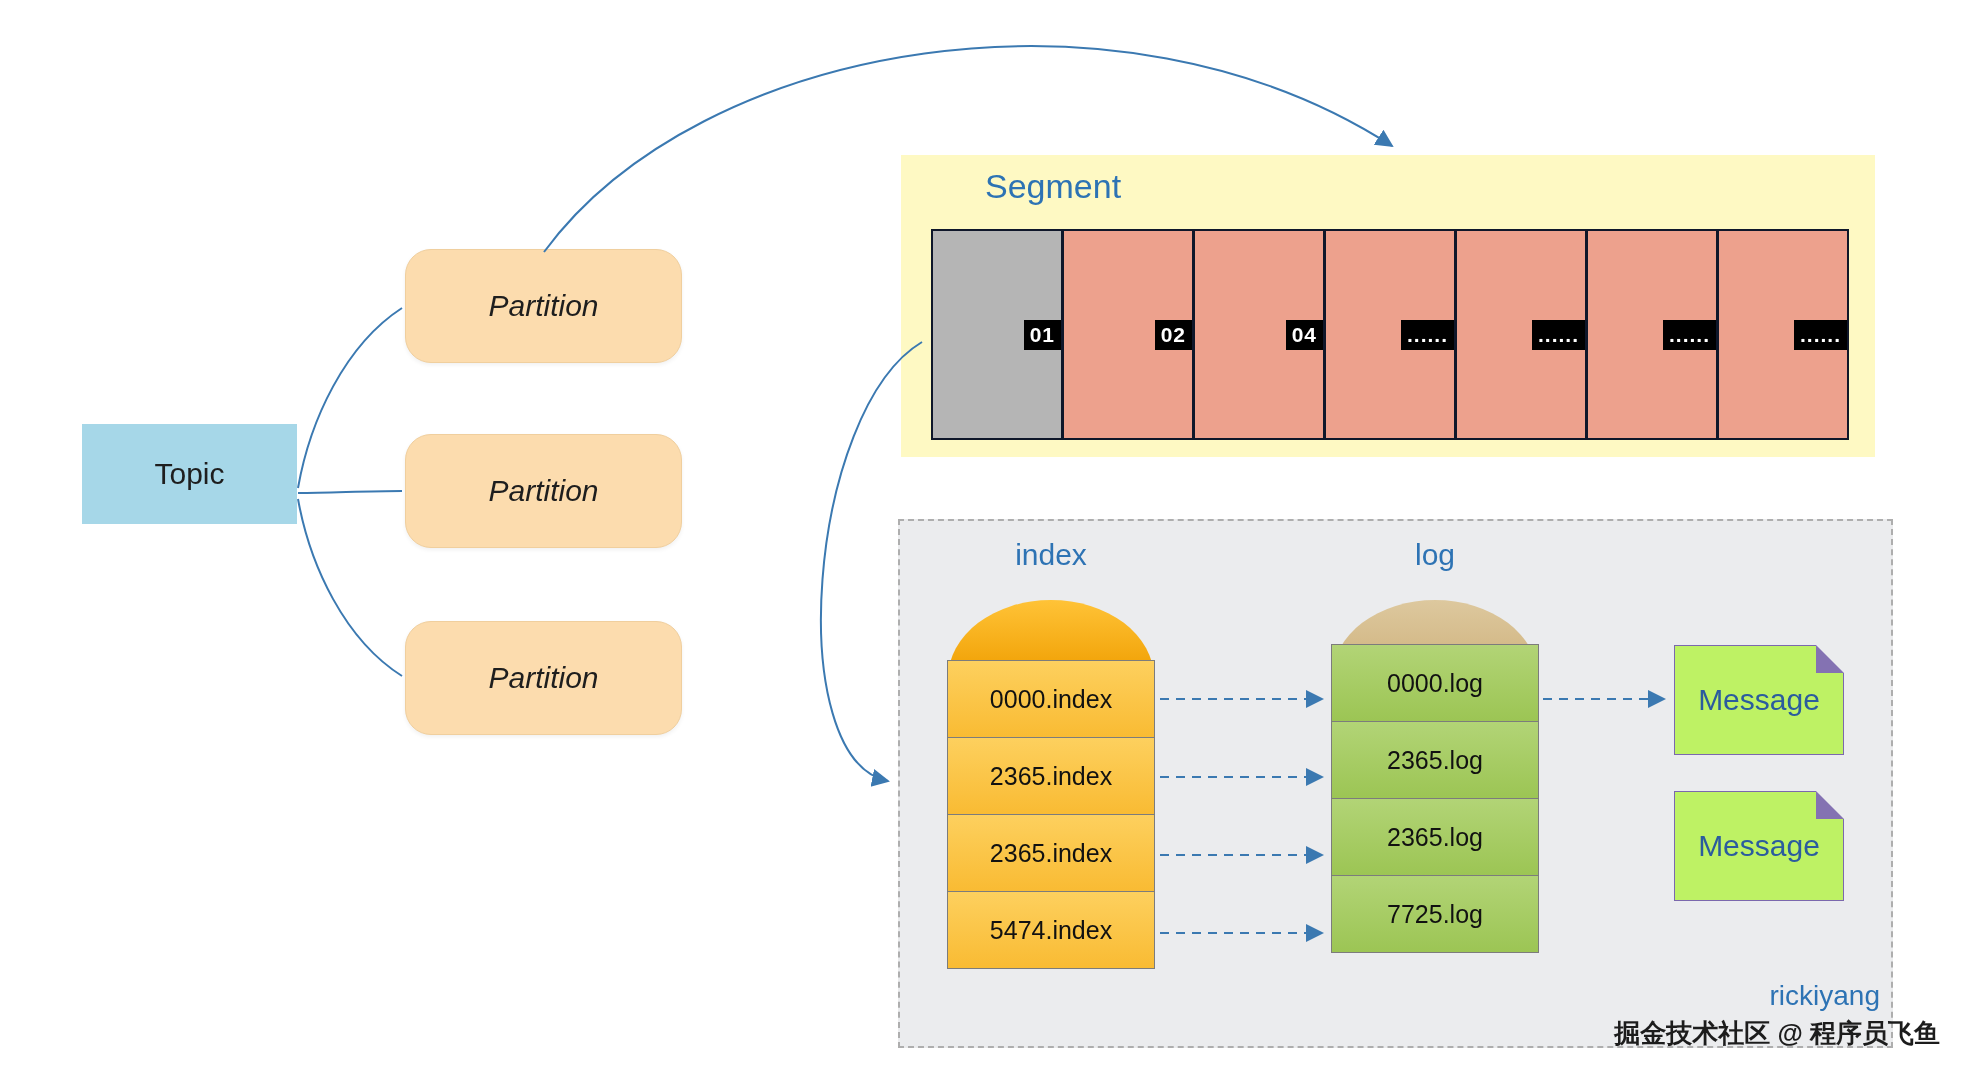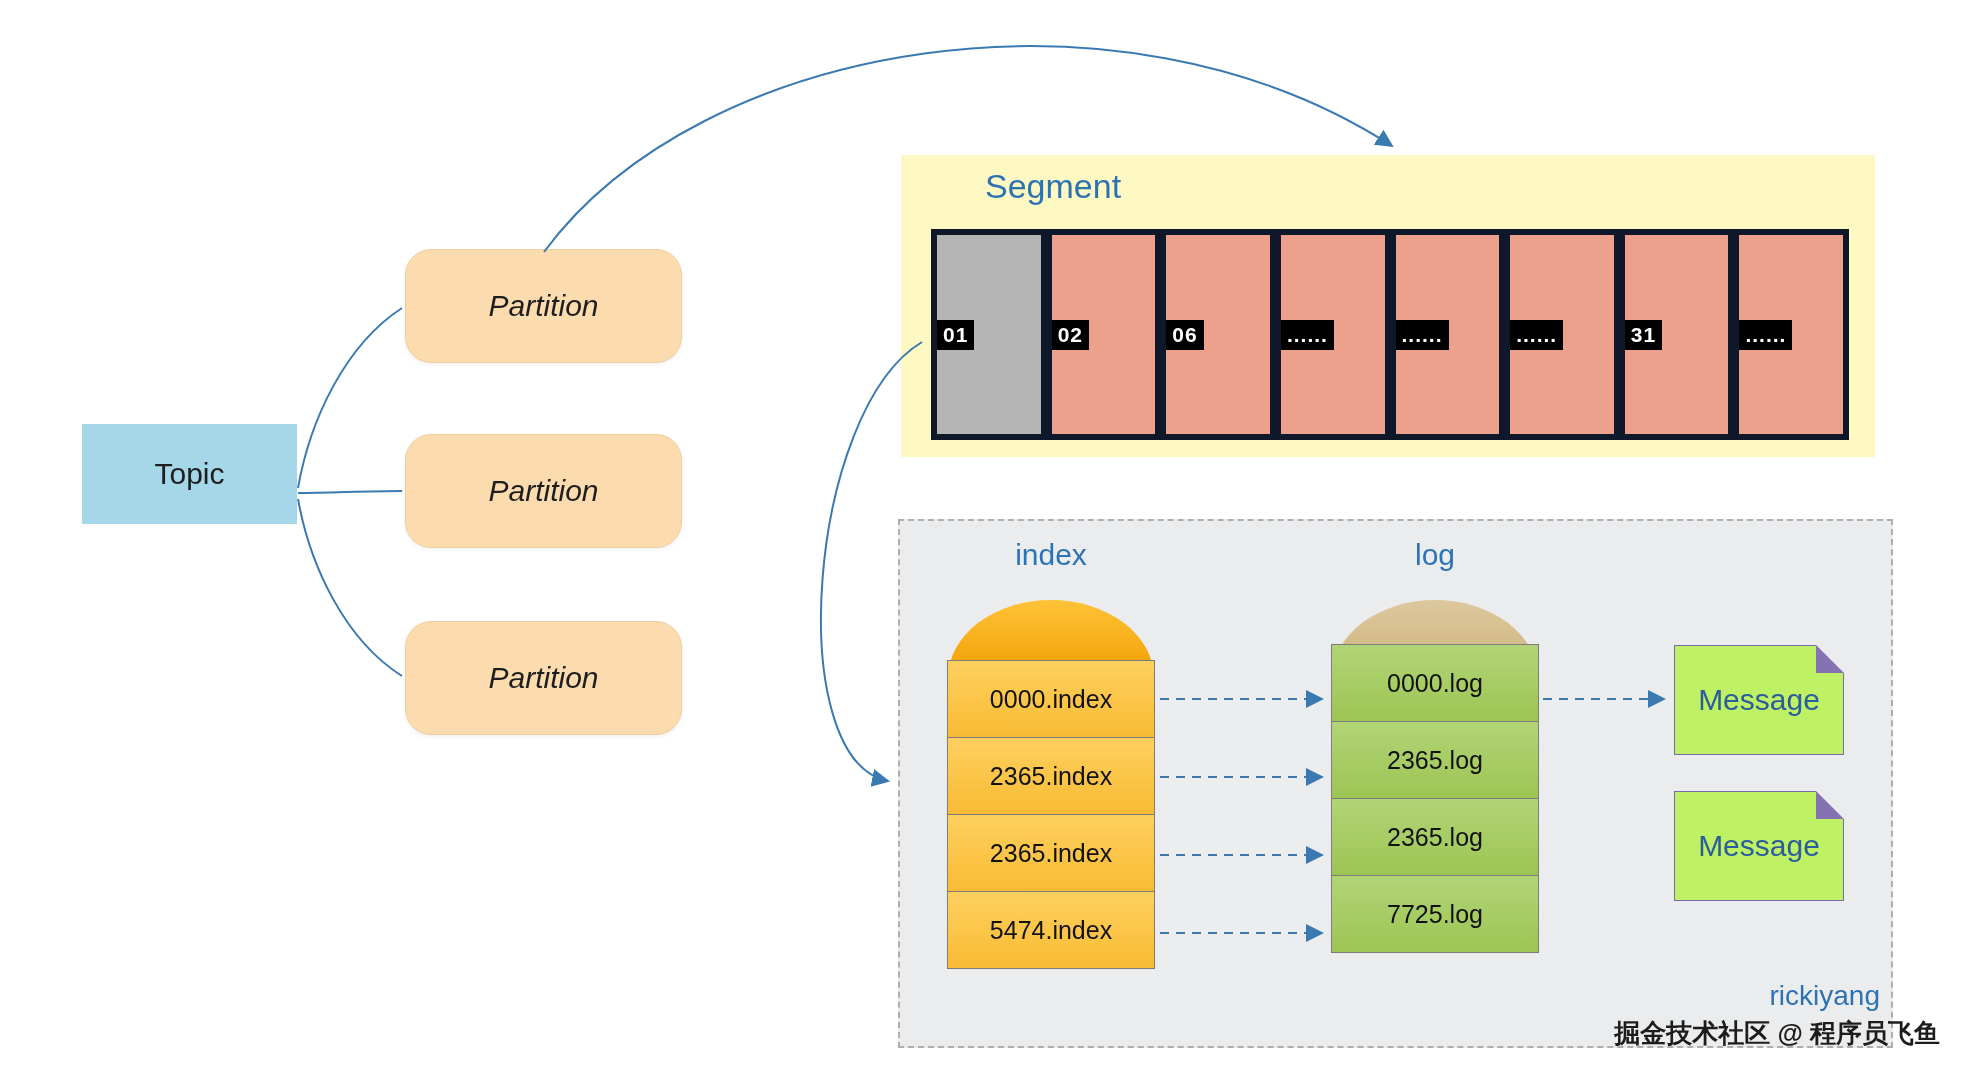--- a/index.html
+++ b/index.html
@@ -22,22 +22,22 @@
     display:flex;align-items:center;justify-content:center;
     font-size:30px;color:#1e1e1e;box-shadow:0 2px 4px rgba(0,0,0,0.06);font-style:italic;
   }
   .partition.p1{top:249px}.partition.p2{top:434px}.partition.p3{top:621px}
 
   
   .segment{position:absolute;left:901px;top:155px;width:974px;height:302px;background:#fef9c3;}
   .segment-title{position:absolute;left:84px;top:12px;font-size:34px;color:#2d73b4;}
   .cells{position:absolute;left:30px;top:74px;width:918px;height:211px;display:flex;}
   .cell{
-    flex:1;background:#eda18d;border:6px solid #0f172a;margin-left:-1px;
-    display:flex;align-items:center;justify-content:flex-start;
+    flex:1;background:#eda18d;border:2px solid #0f172a;margin-left:-1px;
+    display:flex;align-items:center;justify-content:flex-end;
   }
   .cell:first-child{margin-left:0;background:#b5b5b5;}
   .badge{background:#000;color:#fff;font-size:21px;font-weight:700;padding:3px 6px;letter-spacing:1px;}
 
   
   .storage{
     position:absolute;left:898px;top:519px;width:995px;height:529px;
     background:#ebecee;border:2px dashed #aeaeae;box-sizing:border-box;
   }
   .col-title{position:absolute;width:208px;text-align:center;font-size:30px;color:#2d73b4;top:538px;}
@@ -114,33 +114,30 @@
   <div class="segment">
     <div class="segment-title">Segment</div>
     <div class="cells">
       <div class="cell">
           <span class="badge">01</span>
         </div>
       <div class="cell">
           <span class="badge">02</span>
         </div>
       <div class="cell">
-          <span class="badge">06</span>
+          <span class="badge">04</span>
         </div>
       <div class="cell">
           <span class="badge">......</span>
         </div>
       <div class="cell">
           <span class="badge">......</span>
         </div>
       <div class="cell">
           <span class="badge">......</span>
-        </div>
-      <div class="cell">
-          <span class="badge">31</span>
         </div>
       <div class="cell">
           <span class="badge">......</span>
         </div>
     </div>
   </div>
 
   <div class="storage"></div>
 
   <div class="col-title index">index</div>

